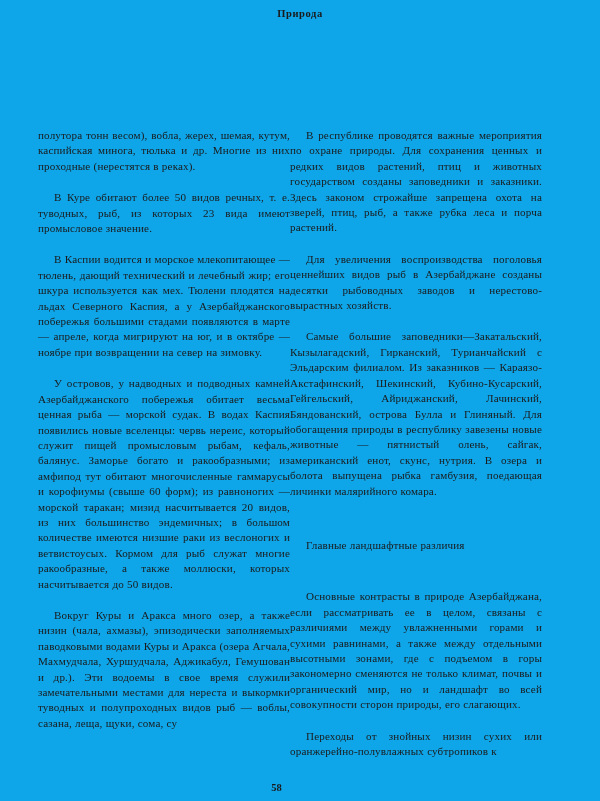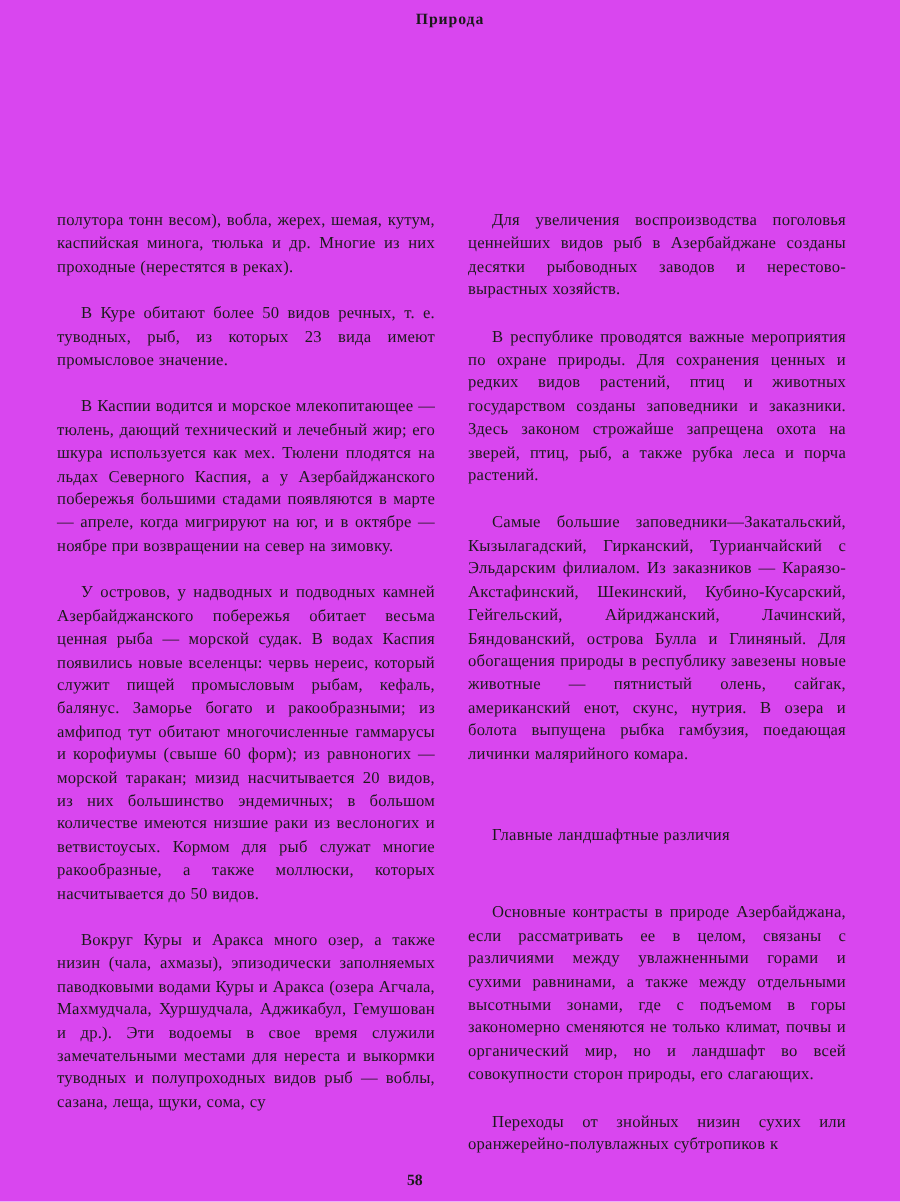--- a/index.html
+++ b/index.html
@@ -4,44 +4,43 @@
 <style>
   html, body {
     margin: 0;
     padding: 0;
     background: #ffffff;
   }
   .page {
     position: relative;
     width: 600px;
     height: 801px;
-    background: #d946ef;
+    background: #0ea5e9;
     overflow: hidden;
     font-family: "Liberation Serif", serif;
     color: #161616;
   }
   .running-head {
     position: absolute;
     top: 8px;
     left: 0;
     width: 600px;
     text-align: center;
     font-family: "Liberation Serif", serif;
     font-weight: bold;
     font-size: 10.5px;
     letter-spacing: 0.6px;
     color: #1a1a1a;
   }
   .columns {
     position: absolute;
-    top: 140px;
+    top: 128px;
     left: 38px;
     width: 527px;
     display: flex;
-    gap: 22px;
   }
   .col {
     width: 252px;
   }
   .col p {
     margin: 0;
     font-size: 11.1px;
     line-height: 15.4px;
     text-align: justify;
     text-indent: 16px;
@@ -90,22 +89,22 @@
 
     <div class="col">
       <p class="cont">полутора тонн весом), вобла, жерех, шемая, кутум, каспийская минога, тюлька и др. Многие из них проходные (нерестятся в реках).</p>
       <p>В Куре обитают более 50 видов речных, т. е. туводных, рыб, из которых 23 вида имеют промысловое значение.</p>
       <p>В Каспии водится и морское млекопитающее — тюлень, дающий технический и лечебный жир; его шкура используется как мех. Тюлени плодятся на льдах Северного Каспия, а у Азербайджанского побережья большими стадами появляются в марте — апреле, когда мигрируют на юг, и в октябре — ноябре при возвращении на север на зимовку.</p>
       <p>У островов, у надводных и подводных камней Азербайджанского побережья обитает весьма ценная рыба — морской судак. В водах Каспия появились новые вселенцы: червь нереис, который служит пищей промысловым рыбам, кефаль, балянус. Заморье богато и ракообразными; из амфипод тут обитают многочисленные гаммарусы и корофиумы (свыше 60 форм); из равноногих — морской таракан; мизид насчитывается 20 видов, из них большинство эндемичных; в большом количестве имеются низшие раки из веслоногих и ветвистоусых. Кормом для рыб служат многие ракообразные, а также моллюски, которых насчитывается до 50 видов.</p>
       <p>Вокруг Куры и Аракса много озер, а также низин (чала, ахмазы), эпизодически заполняемых паводковыми водами Куры и Аракса (озера Агчала, Махмудчала, Хуршудчала, Аджикабул, Гемушован и др.). Эти водоемы в свое время служили замечательными местами для нереста и выкормки туводных и полупроходных видов рыб — воблы, сазана, леща, щуки, сома, су</p>
     </div>
 
     <div class="col">
+      <p>В республике проводятся важные мероприятия по охране природы. Для сохранения ценных и редких видов растений, птиц и животных государством созданы заповедники и заказники. Здесь законом строжайше запрещена охота на зверей, птиц, рыб, а также рубка леса и порча растений.</p>
       <p>Для увеличения воспроизводства поголовья ценнейших видов рыб в Азербайджане созданы десятки рыбоводных заводов и нерестово-вырастных хозяйств.</p>
-      <p>В республике проводятся важные мероприятия по охране природы. Для сохранения ценных и редких видов растений, птиц и животных государством созданы заповедники и заказники. Здесь законом строжайше запрещена охота на зверей, птиц, рыб, а также рубка леса и порча растений.</p>
       <p>Самые большие заповедники—Закатальский, Кызылагадский, Гирканский, Турианчайский с Эльдарским филиалом. Из заказников — Караязо-Акстафинский, Шекинский, Кубино-Кусарский, Гейгельский, Айриджанский, Лачинский, Бяндованский, острова Булла и Глиняный. Для обогащения природы в республику завезены новые животные — пятнистый олень, сайгак, американский енот, скунс, нутрия. В озера и болота выпущена рыбка гамбузия, поедающая личинки малярийного комара.</p>
       <p class="subhead">Главные ландшафтные различия</p>
       <p>Основные контрасты в природе Азербайджана, если рассматривать ее в целом, связаны с различиями между увлажненными горами и сухими равнинами, а также между отдельными высотными зонами, где с подъемом в горы закономерно сменяются не только климат, почвы и органический мир, но и ландшафт во всей совокупности сторон природы, его слагающих.</p>
       <p>Переходы от знойных низин сухих или оранжерейно-полувлажных субтропиков к</p>
     </div>
 
   </div>
 
   <div class="folio">58</div>
 

